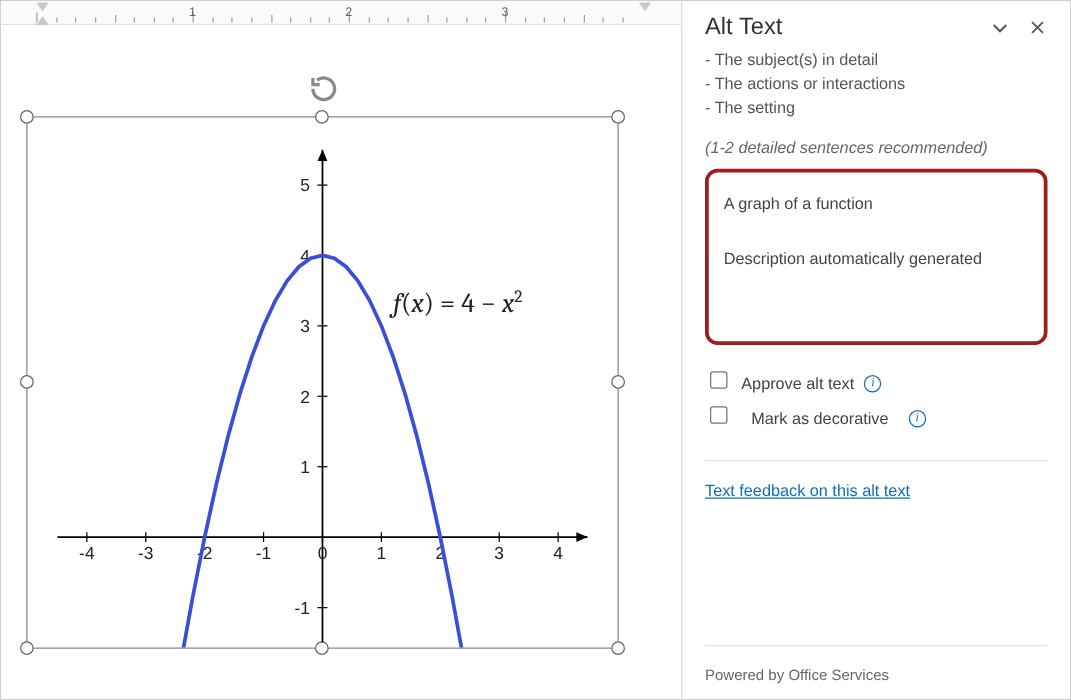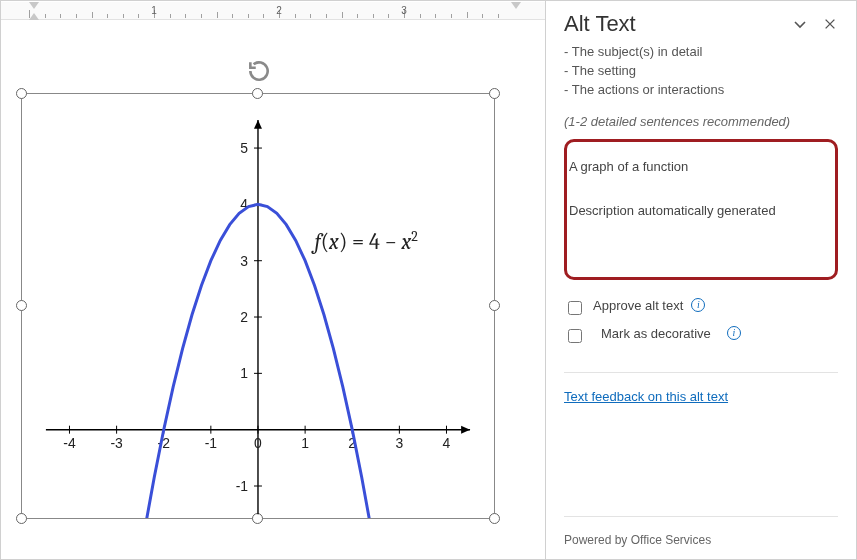--- a/index.html
+++ b/index.html
@@ -126,49 +126,49 @@
     position: relative;
     display:flex; flex-direction:column;
   }
   .panel-header {
     display: flex;
     align-items: center;
     justify-content: space-between;
     margin-bottom: 6px;
   }
   .panel-title {
-    font-size: 22px;
+    font-size: 19px;
     font-weight: 400;
     color: #333;
   }
   .panel-icons { display:flex; gap:14px; }
   .panel-icons .ico { width:16px; height:16px; color:#555; cursor:pointer; display:flex; align-items:center; justify-content:center;}
   .desc-block { font-size: 13px; line-height: 1.45; color:#555; }
   .desc-block .line { display:block; }
   .rec { font-style: italic; color:#666; margin-top:14px; font-size:13px;}
   .highlight-box {
     border: 3px solid #9f1d21;
     border-radius: 10px;
     margin-top: 10px;
-    padding: 12px 10px 28px 0;
+    padding: 12px 10px 28px 10px;
     min-height: 98px;
   }
   .alt-textarea {
     border: none;
     font-family: inherit;
     font-size: 13px;
     color:#444;
     width:100%;
     resize:none;
     outline:none;
     background:transparent;
     line-height:1.7;
   }
   .check-row {
-    display:flex; align-items:flex-start; gap:8px;
+    display:flex; align-items:flex-end; gap:8px;
     margin-top: 18px;
     font-size: 13px;
     color:#444;
   }
   .check-row input { width:14px; height:14px; }
   .info {
     display:inline-flex; width:14px; height:14px;
     border:1px solid #0f6cbd; border-radius:50%;
     color:#0f6cbd; align-items:center; justify-content:center;
     font-size:10px; font-family: Georgia, serif;
@@ -299,22 +299,22 @@
       <div class="ico">
         <svg viewBox="0 0 16 16" width="14" height="14" stroke="#555" stroke-width="1.6" fill="none">
             <path d="M3 3l10 10M13 3L3 13"></path>
           </svg>
       </div>
     </div>
   </div>
 
   <div class="desc-block">
     <span class="line">- The subject(s) in detail</span>
+    <span class="line">- The actions or interactions</span>
     <span class="line">- The setting</span>
-    <span class="line">- The actions or interactions</span>
   </div>
 
   <div class="rec">(1-2 detailed sentences recommended)</div>
 
   <div class="highlight-box">
     <textarea class="alt-textarea" rows="4" id="alt-ta" style="">A graph of a function
 
 Description automatically generated</textarea>
   </div>
 

